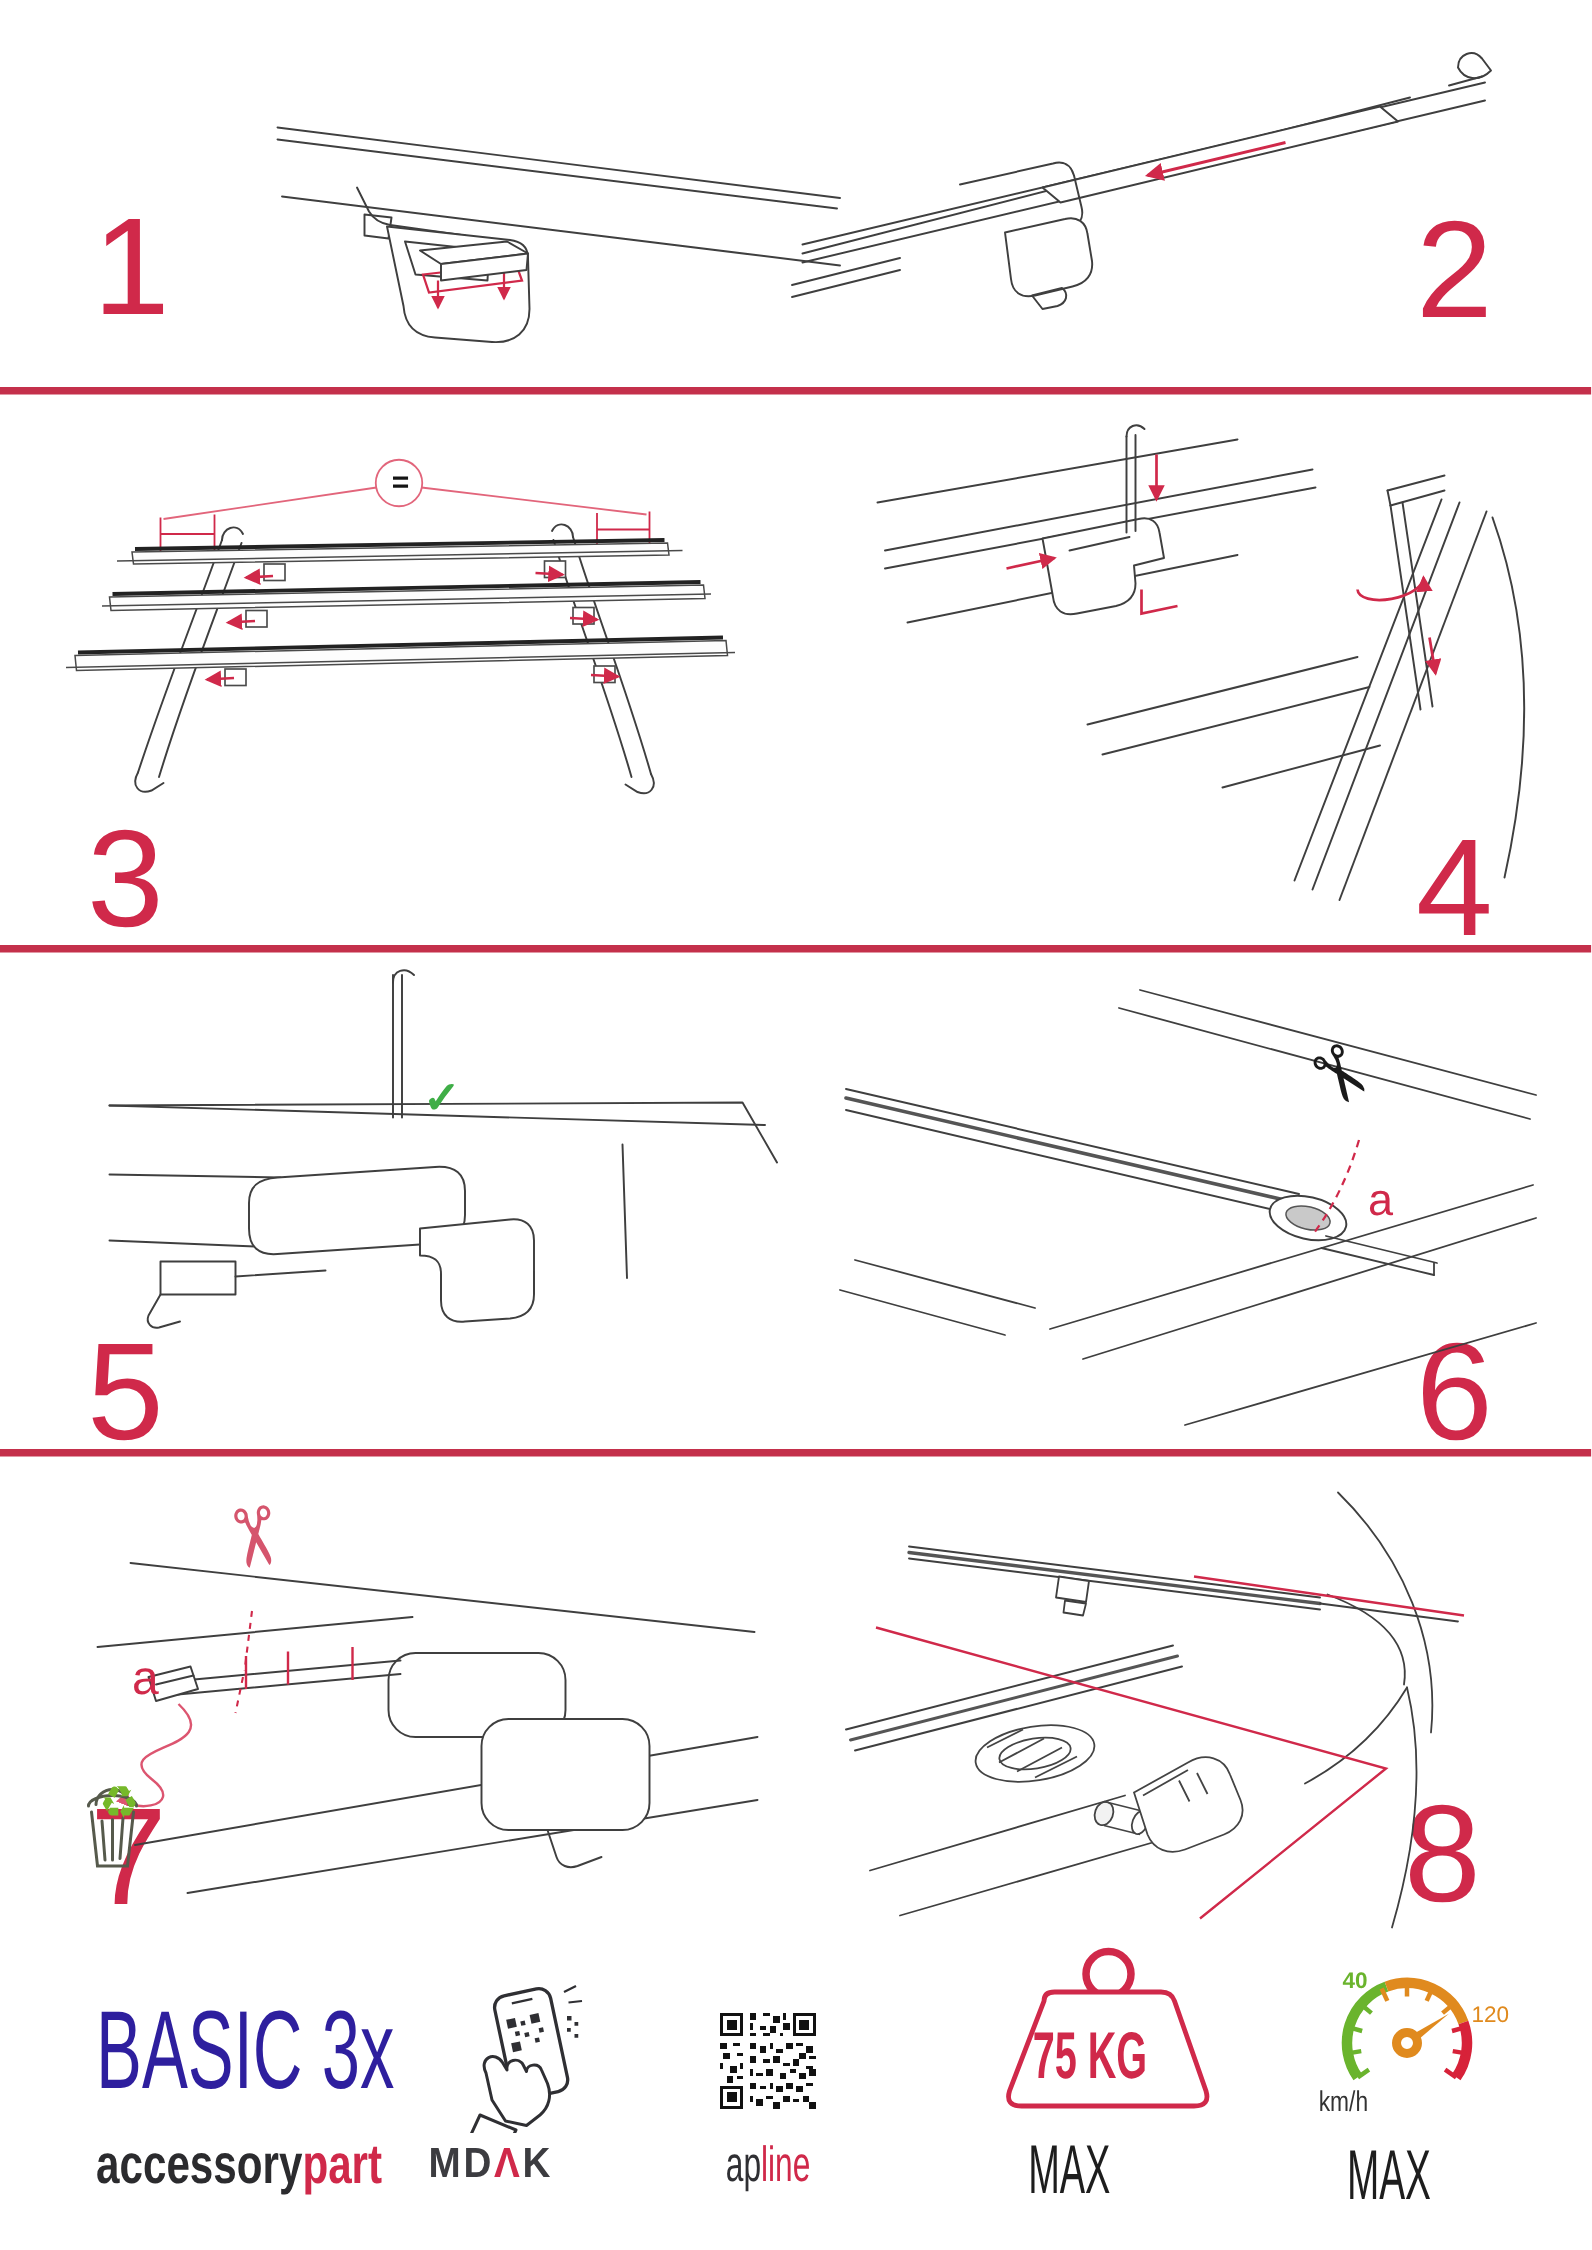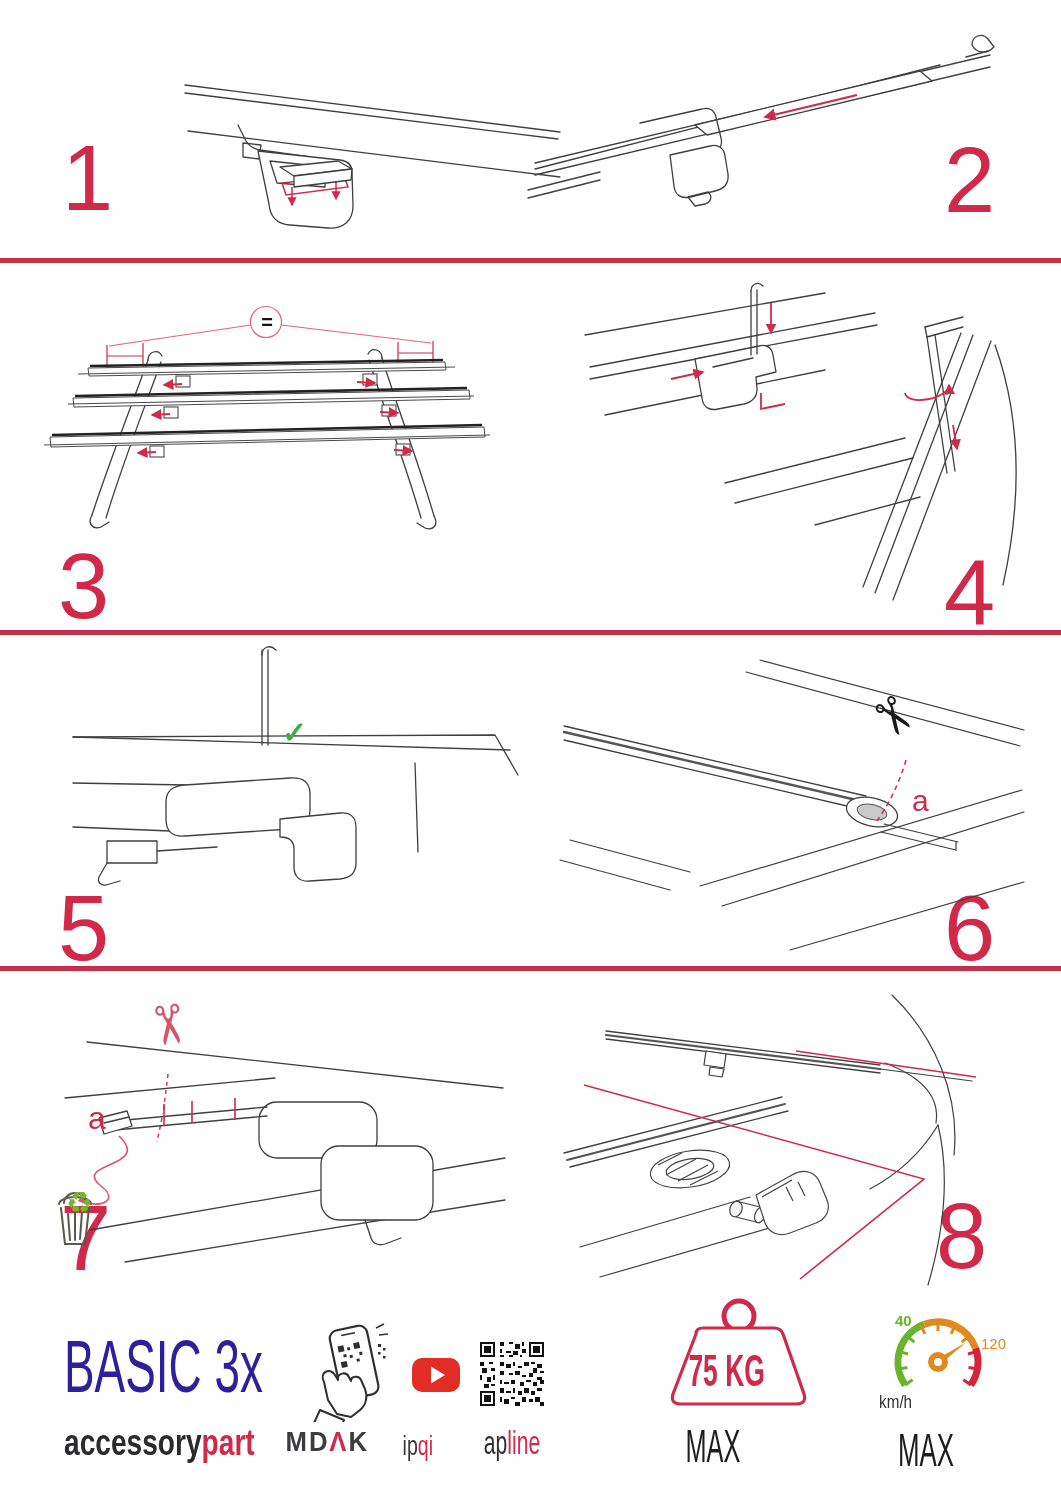--- a/index.html
+++ b/index.html
@@ -328,31 +328,20 @@
           <rect x="71" y="34" width="2.5" height="2.5"></rect>
       </g>
     </svg>
     <div class="ctr" style="top:104px">
       <span class="condc" style="font-size:28px;font-weight:700;letter-spacing:2px;transform:scaleX(.92)">
         <span style="color:#3c3c40">MD</span><span style="color:#d0294a">Λ</span><span style="color:#3c3c40">K</span>
       </span>
     </div>
   </div>
 
-  <div class="fblock" style="left:396px;top:1350px;width:80px;height:120px">
-    <svg style="margin-left:16px;margin-top:8px" width="48" height="34" viewBox="0 0 48 34">
-      <rect width="48" height="34" rx="10" fill="#e22d24"></rect>
-      <polygon points="19,8.5 33,17 19,25.5" fill="#fff"></polygon>
-    </svg>
-    <div class="ctr" style="top:80px">
-      <span class="condc" style="font-size:28px;font-weight:500;transform:scaleX(.7)">
-        <span style="color:#38383c">ip</span><span style="color:#d0294a">qi</span>
-      </span>
-    </div>
-  </div>
 
   <div class="fblock" style="left:468px;top:1332px;width:110px;height:140px">
     <svg style="margin-left:12px;margin-top:10px" width="64" height="64" viewBox="0 0 29 29" shape-rendering="crispEdges">
       <rect width="29" height="29" fill="#fff"></rect>
       <g fill="#111">
         <rect x="0" y="0" width="7" height="7"></rect>
           <rect x="22" y="0" width="7" height="7"></rect>
           <rect x="0" y="22" width="7" height="7"></rect>
       </g>
       <g fill="#fff">

